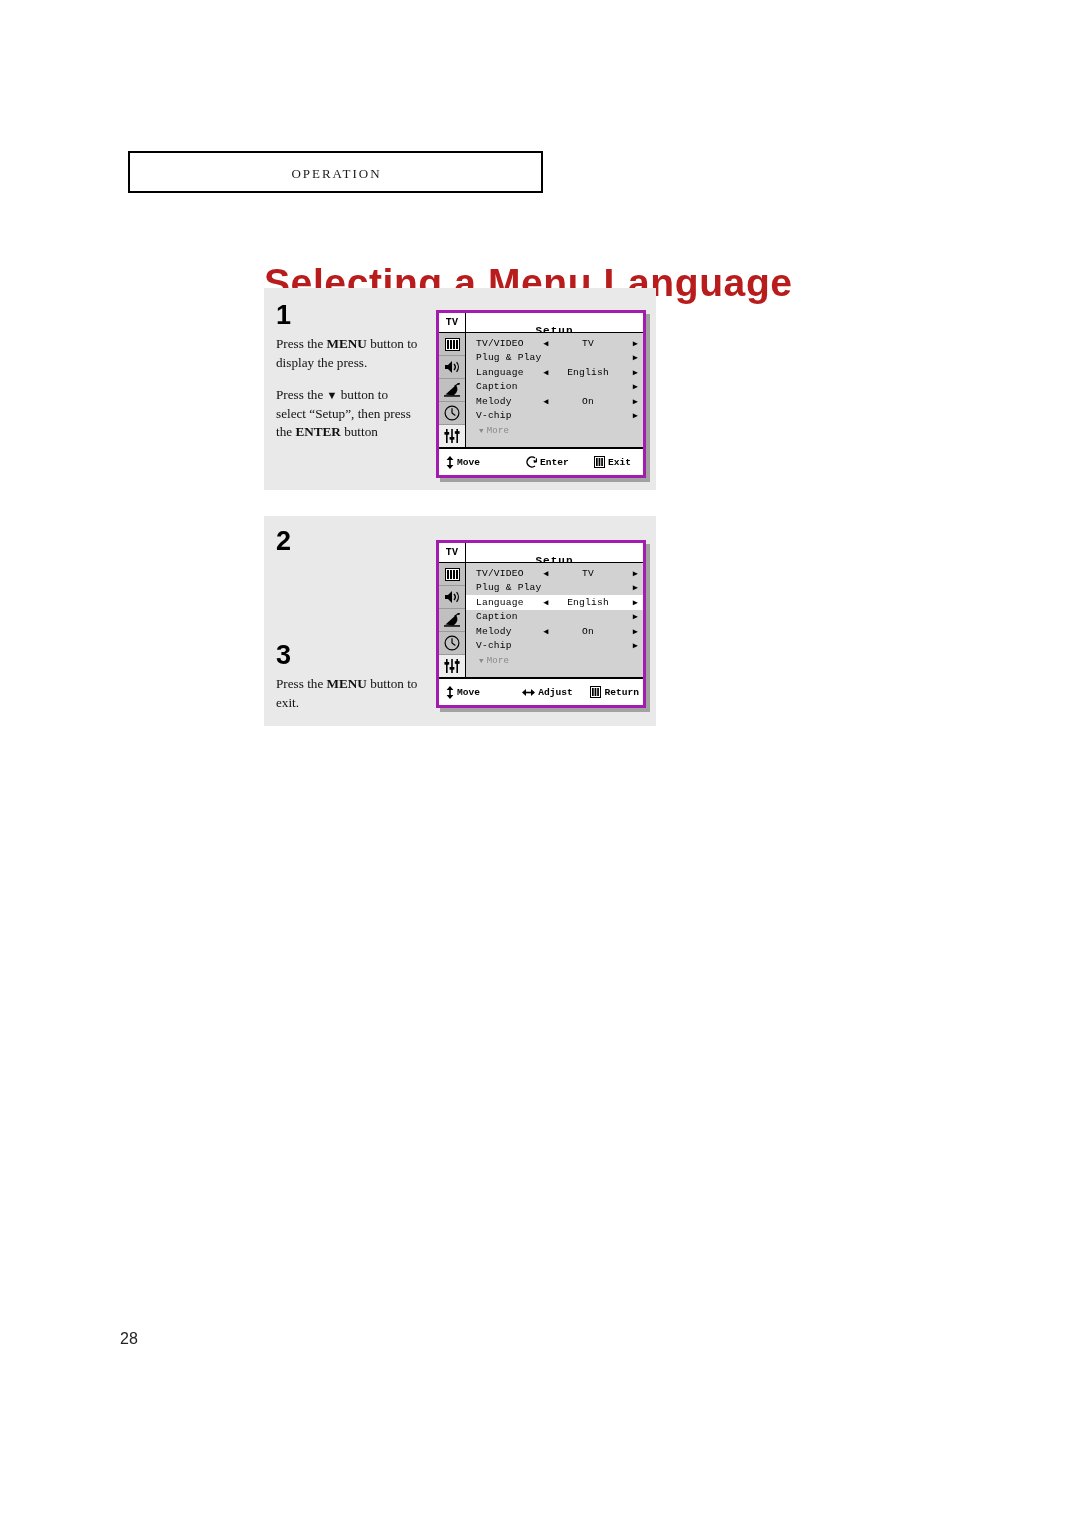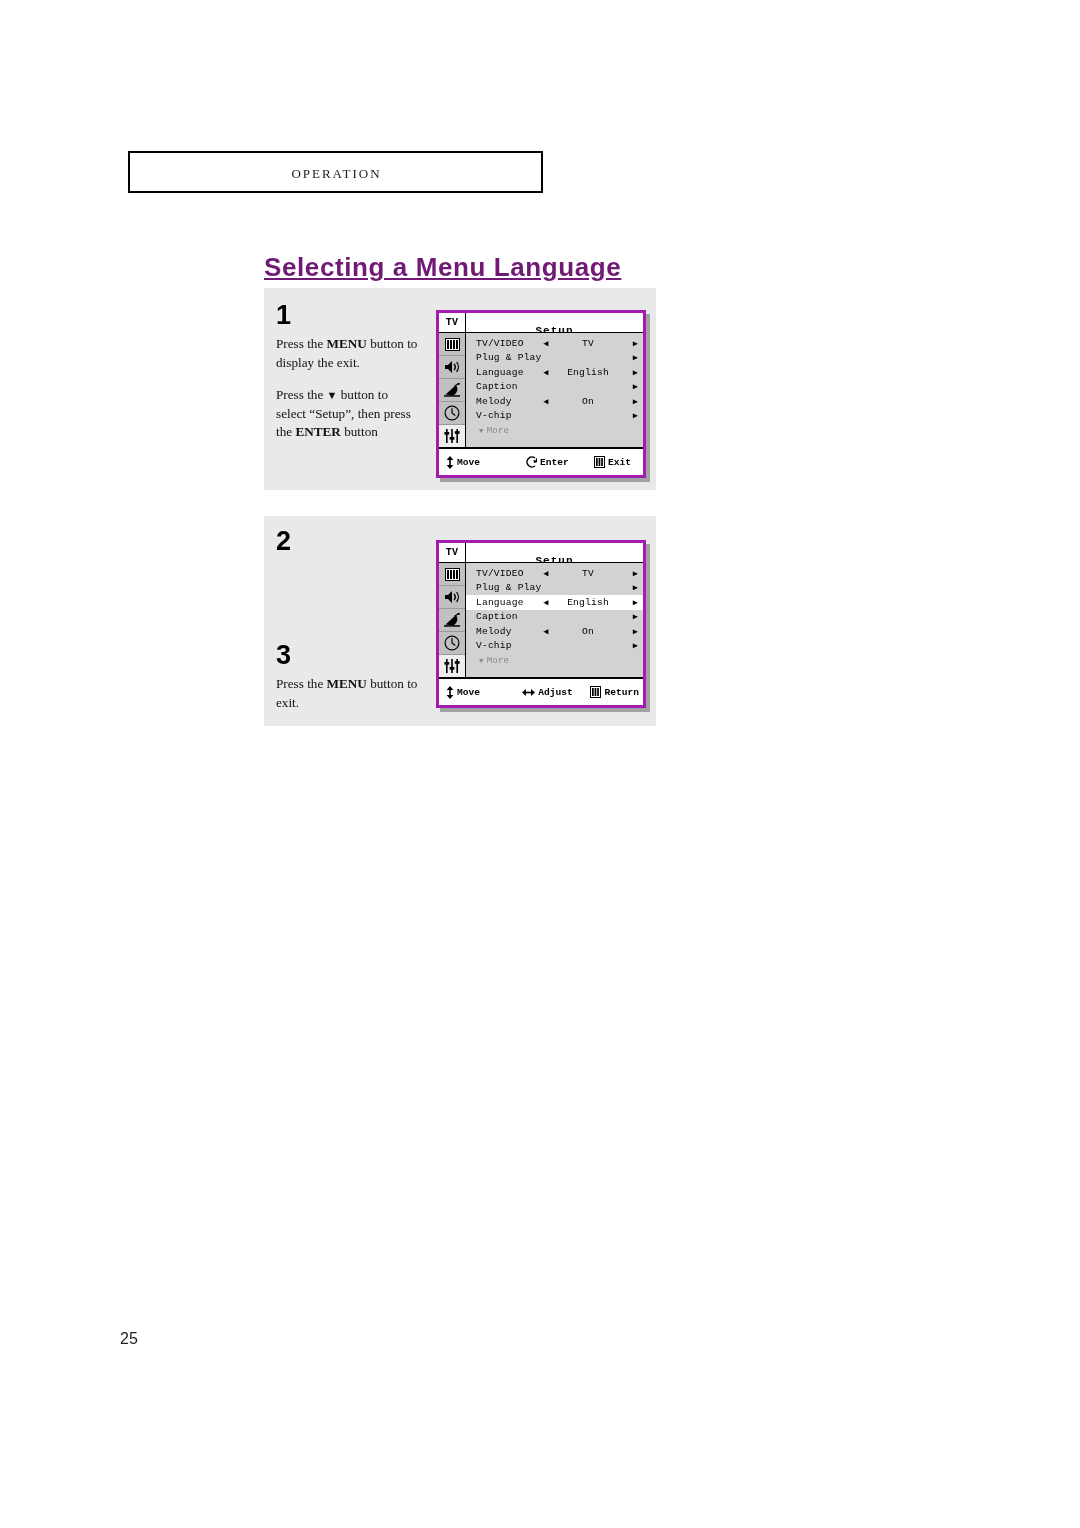--- a/index.html
+++ b/index.html
@@ -38,26 +38,25 @@
     color: #1a1a1a;
     padding-left: 2px;
   }
   .section-head-label::first-letter { font-size: 19px; }
 
   
   .page-title {
     position: absolute;
     left: 264px;
     top: 235px;
-    font-size: 26px;
+    font-size: 39px;
     font-weight: bold;
     letter-spacing: 0.6px;
-    color: #701a75;
+    color: #b91c1c;
     white-space: nowrap;
-    text-decoration: underline;
   }
 
   
   .step-panel {
     position: absolute;
     background: #e9e9e9;
     box-sizing: border-box;
   }
   #panel-1 { left: 264px; top: 288px; width: 392px; height: 202px; }
   #panel-2 { left: 264px; top: 516px; width: 392px; height: 210px; }
@@ -228,21 +227,21 @@
   <span class="section-head-label">Operation</span>
 </div>
 
 <h1 class="page-title">Selecting a Menu Language</h1>
 
 <div class="step-panel" id="panel-1">
   <div class="step-block" id="step1">
     <div class="step-num">1</div>
     <div class="step-text">
         <p><span>Press the </span><b>MENU</b><span>  button to</span></p>
-        <p><span>display the exit.</span></p>
+        <p><span>display the press.</span></p>
         <p class="gap"><span>Press the </span><span class="arrow-glyph">▼</span><span> button to</span></p>
         <p><span>select “Setup”, then press</span></p>
         <p><span>the </span><b>ENTER</b><span> button</span></p>
       </div>
   </div>
 
   <div class="osd" id="osd-1">
     <div class="osd-titlebar">
       <div class="osd-tvtag">TV</div>
       <div class="osd-title">Setup</div>
@@ -509,13 +508,13 @@
               <rect x="4.6" y="2" width="1.7" height="8" fill="#000"></rect>
               <rect x="7.2" y="2" width="1.7" height="8" fill="#000"></rect>
             </svg>
           </span>
           <span>Return</span>
         </div>
       </div>
   </div>
 </div>
 
-<div class="folio">25</div>
+<div class="folio">28</div>
 
 </body></html>

